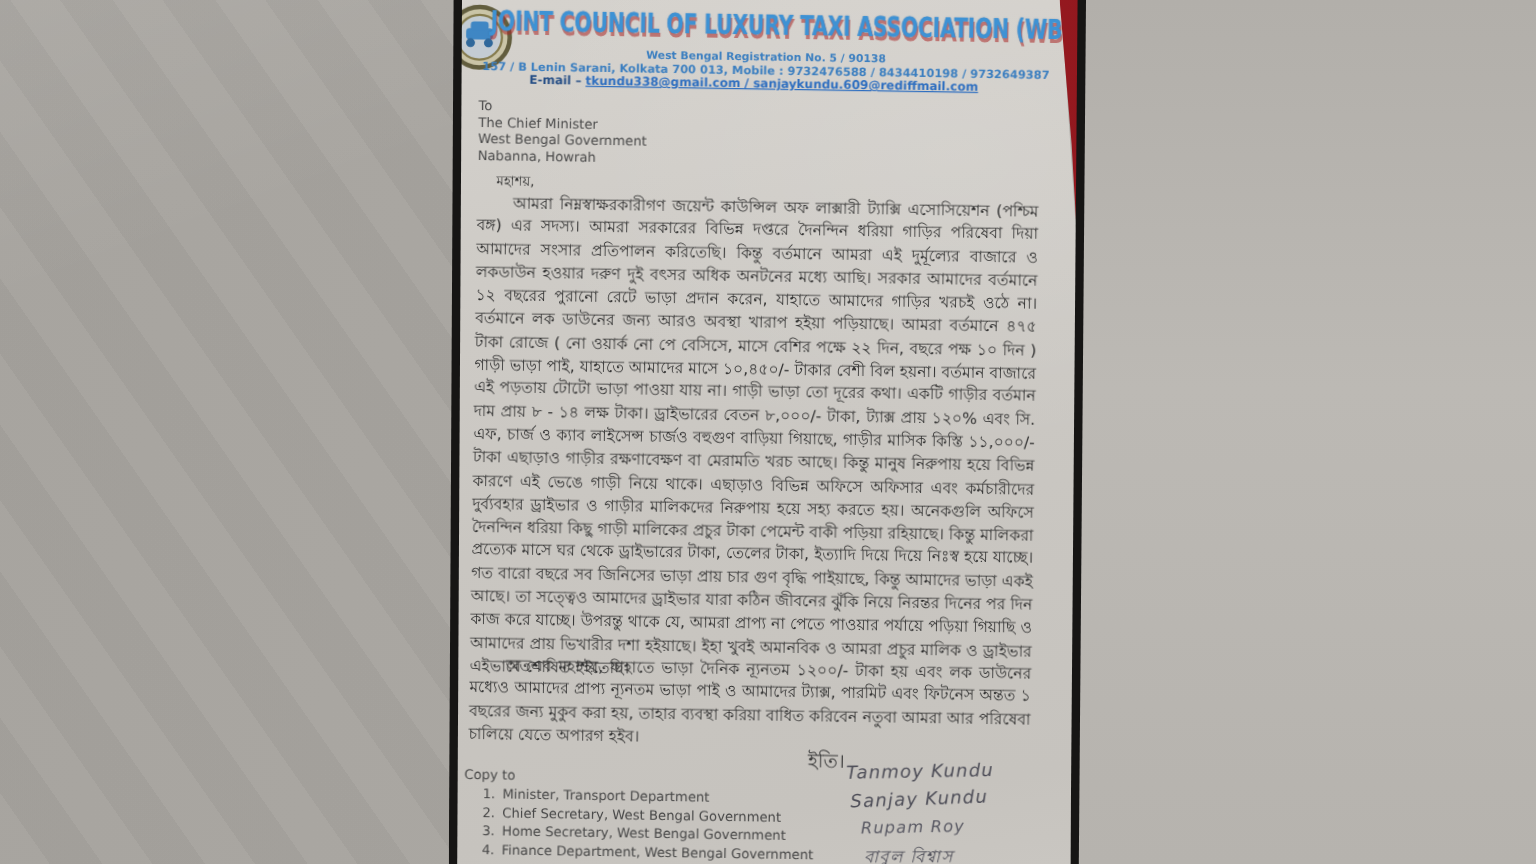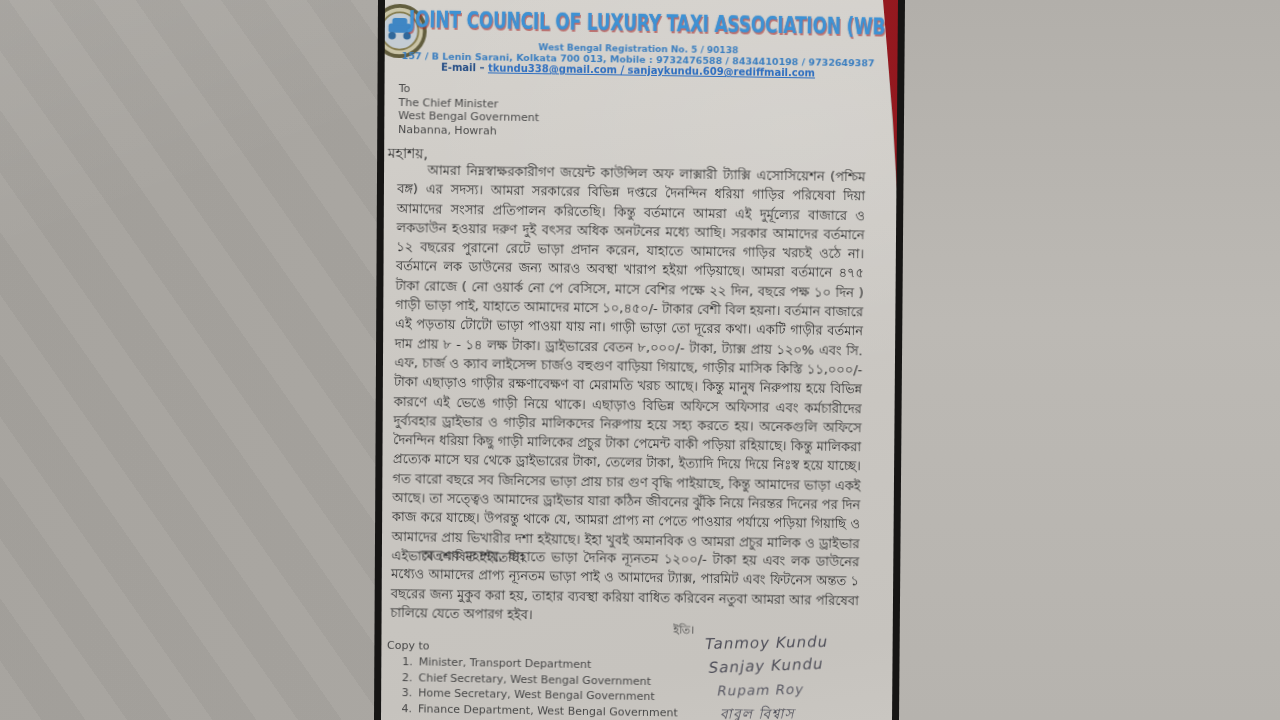--- a/index.html
+++ b/index.html
@@ -37,26 +37,26 @@
   .seal{left:-11px;top:3px;width:56px;height:56px;opacity:.9;}
   .org-title{left:26px;top:5px;width:450px;text-align:center;
         font-size:17px;font-weight:800;letter-spacing:-.2px;color:#3e92d4;
         transform:scaleY(1.35);transform-origin:center top;white-space:nowrap;
         text-shadow:1px 2px 0 rgba(170,40,40,.55),0 0 1px rgba(40,90,150,.5);}
   .reg-line{left:26px;top:40px;width:460px;text-align:center;font-size:9px;font-weight:700;color:#3c7fc0;}
   .addr-line{left:16px;top:50px;width:480px;text-align:center;font-size:9.5px;font-weight:600;color:#3c7fc0;}
   .email-line{left:16px;top:61px;width:460px;text-align:center;font-size:10px;font-weight:700;color:#274f86;}
   .email-line .lnk{color:#2f6fc0;text-decoration:underline;font-weight:600;}
   .to-block{left:17px;top:82px;font-size:11px;line-height:13.5px;color:#4a4a4a;}
-  .salutation{left:7px;top:142px;font-size:14px;color:#303030;}
+  .salutation{left:33px;top:142px;font-size:11px;color:#303030;}
   .para{left:17px;width:468px;font-size:13px;line-height:19.3px;text-align:justify;
         text-indent:30px;color:#2e2e2e;}
   .para1{top:160px;}
   .para2{top:545px;}
-  .iti{left:300px;top:617px;font-size:11px;color:#3a3a3a;}
+  .iti{left:300px;top:617px;font-size:16px;color:#3a3a3a;}
   .sig{font-style:italic;color:#4e4e58;letter-spacing:1px;white-space:nowrap;}
   .sig1{left:332px;top:628px;font-size:15px;transform:rotate(-2deg);}
   .sig2{left:336px;top:651px;font-size:15px;transform:rotate(-3deg);}
   .sig3{left:345px;top:676px;font-size:13.5px;transform:rotate(-2deg);color:#5a5a64;}
   .sig4{left:348px;top:697px;font-size:14px;transform:rotate(-1deg);color:#4e4e58;}
   .copy-block{left:14px;top:638px;font-size:11px;line-height:15.8px;color:#474747;}
   .copy-item{display:flex;gap:6px;padding-left:14px;}
   .copy-no{width:12px;text-align:right;}
 </style>
 </head>

